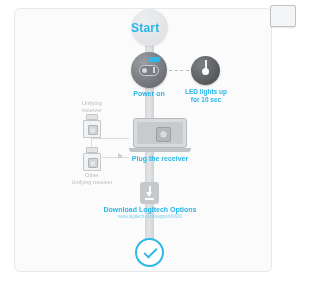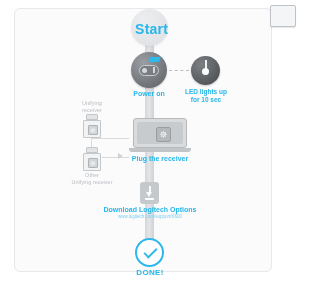--- a/index.html
+++ b/index.html
@@ -59,22 +59,22 @@
     height: 37px;
     border-radius: 50%;
     background: radial-gradient(circle at 38% 32%, #eceef0, #dcdee1);
     box-shadow: 0 1px 2px rgba(0,0,0,0.08);
   }
   .start-label {
     position: absolute;
     left: 131px;
     top: 21px;
     width: 37px;
-    text-align: right;
-    font-size: 14px;
+    text-align: left;
+    font-size: 12px;
     font-weight: bold;
     color: #27b7e8;
     letter-spacing: .2px;
   }
 
   
   .power-node {
     position: absolute;
     left: 131px;
     top: 52px;
@@ -517,15 +517,14 @@
     <div class="arrow-stem"></div>
     <div class="arrow-head"></div>
     <div class="arrow-base"></div>
   </div>
   <div class="download-label">Download Logitech Options</div>
   <div class="download-url">www.logitech.com/support/K600</div>
 
   <div class="done-node">
     <div class="done-check"></div>
   </div>
-  <div class="done-label">DONE!</div>
 
 </div>
 
 </body></html>

